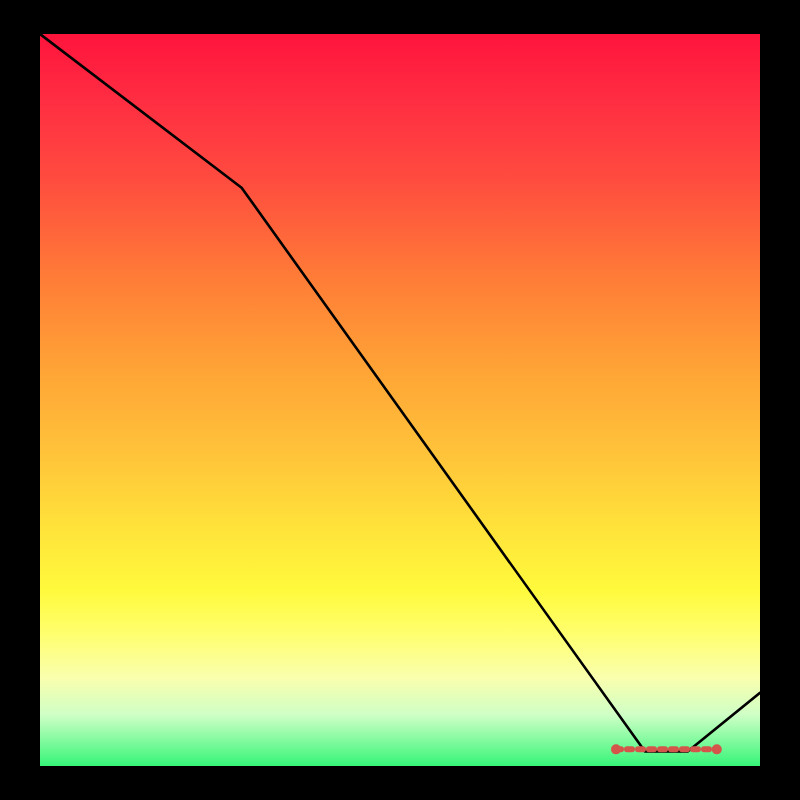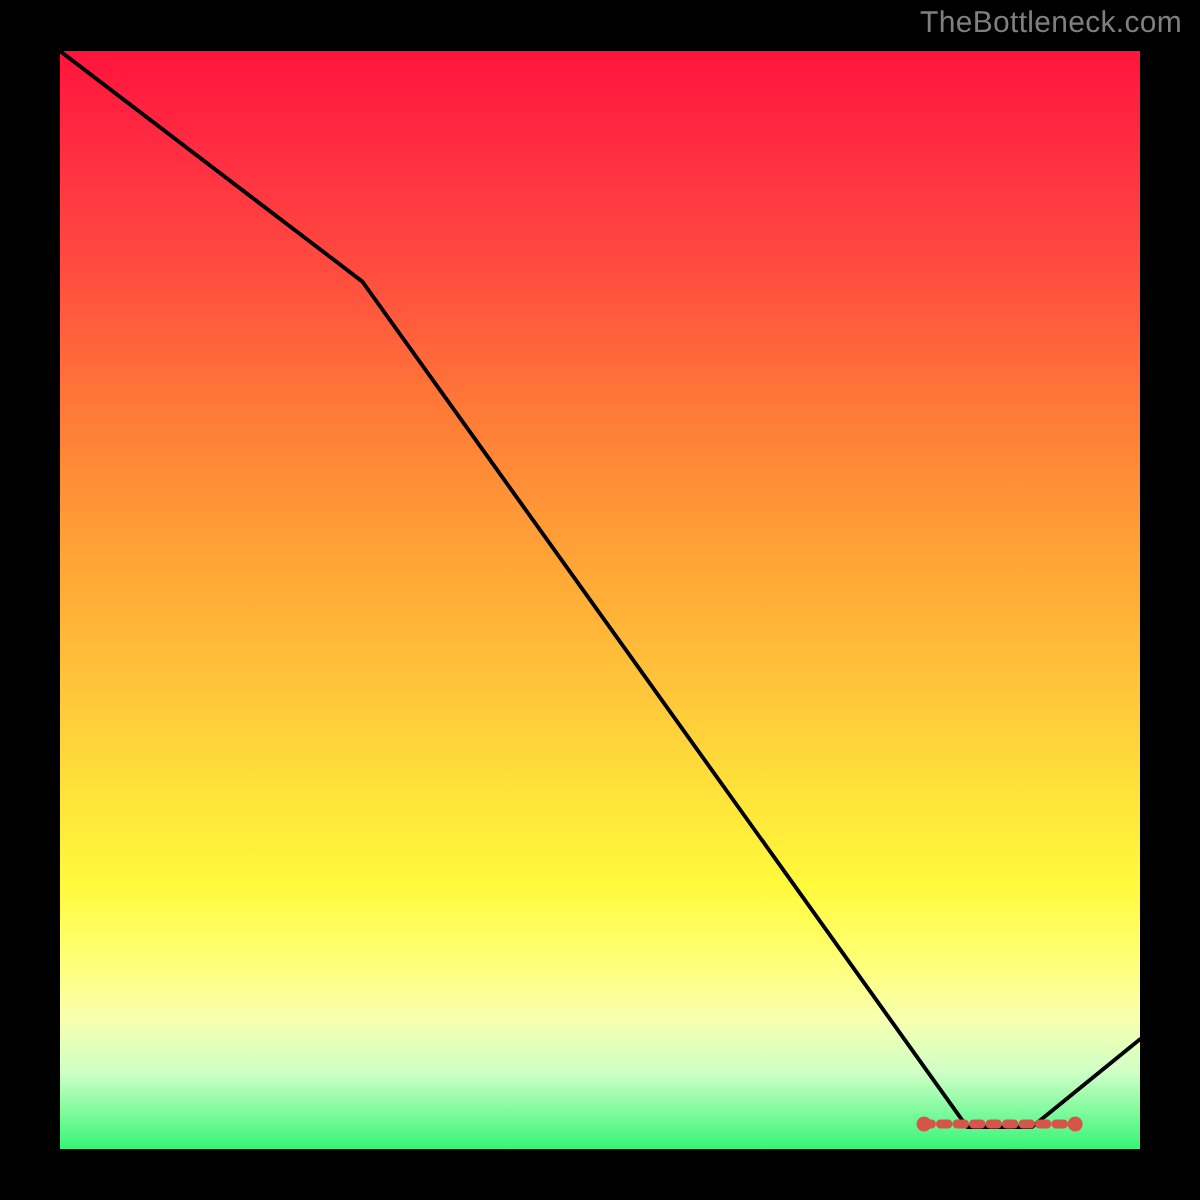--- a/index.html
+++ b/index.html
@@ -53,21 +53,20 @@
     position: absolute;
     inset: 0;
     width: 720px;
     height: 732px;
   }
 </style>
 </head>
 <body>
 
 <div class="frame">
-  <div class="attribution">TheBottleneck.com</div>
 
   <div class="plot-area">
     <svg class="overlay" viewBox="0 0 720 732" preserveAspectRatio="none">
       <path id="curve-path" fill="none" stroke="#000" stroke-width="2.6" stroke-linejoin="round" stroke-linecap="round" d="M 0 0 L 201.60000000000002 153.72000000000003 L 604.8 717.36 L 648 717.36 L 720 658.8"></path>
       <path id="highlight-path" fill="none" stroke="#D4564B" stroke-width="6" stroke-linecap="round" stroke-dasharray="5 6" d="M 576 715.36 L 676.8 715.36"></path>
       <circle id="hl-dot-left" r="5" fill="#D4564B" cx="576" cy="715.36"></circle>
       <circle id="hl-dot-right" r="5" fill="#D4564B" cx="676.8" cy="715.36"></circle>
     </svg>
   </div>
 </div>

